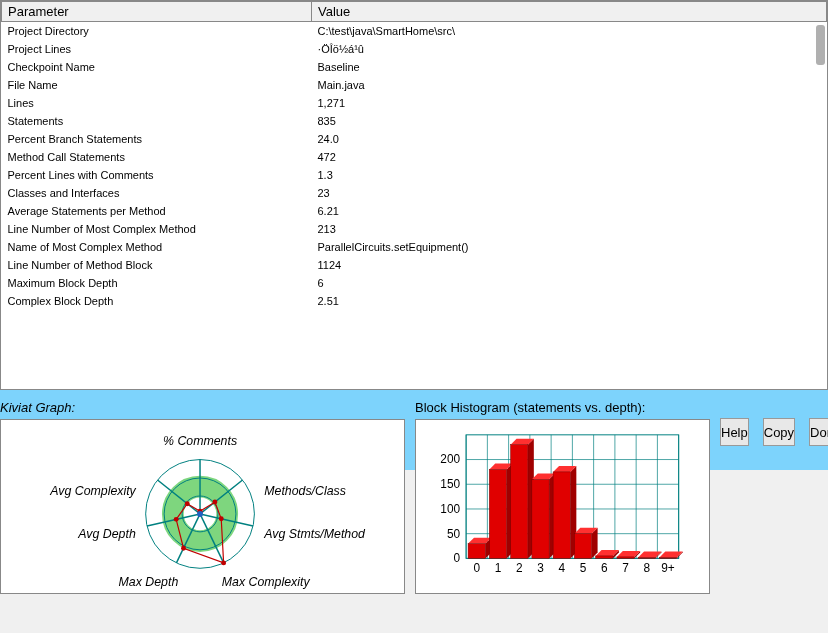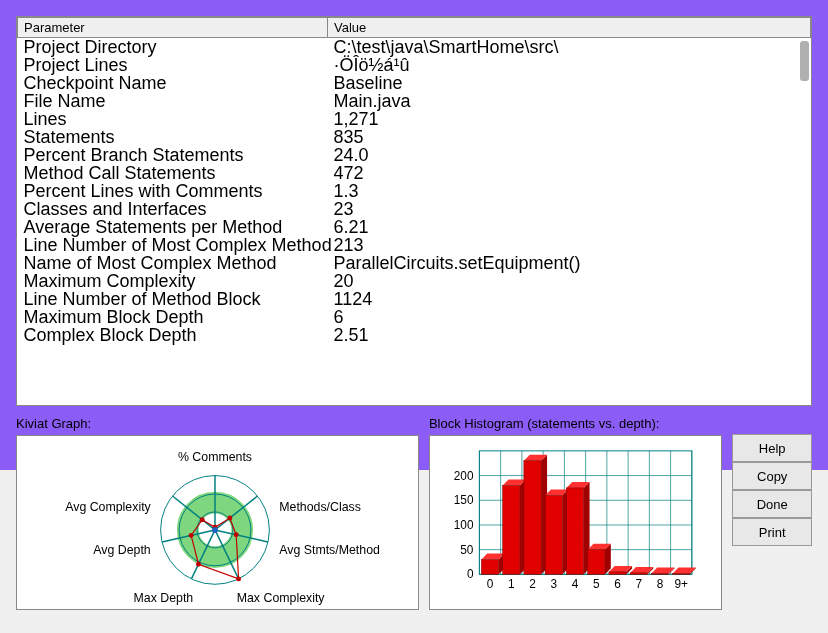--- a/index.html
+++ b/index.html
@@ -9,22 +9,22 @@
     font-family: Arial, Helvetica, sans-serif;
     font-size: 13px;
     background: #f0f0f0;
     width: 828px;
     height: 633px;
     overflow: hidden;
   }
   .window {
     width: 828px;
     height: 470px;
-    background: #8b5cf6;
-    padding: 16px;
+    background: #7dd3fc;
+    padding: 0;
     position: relative;
   }
   .table-wrap {
     border: 1px solid #888;
     background: #fff;
     height: 390px;
     overflow: hidden;
     position: relative;
   }
   table.metrics {
@@ -36,21 +36,21 @@
     background: #f0f0f0;
     border: 1px solid #888;
     text-align: left;
     font-weight: normal;
     padding: 2px 6px;
     font-size: 13px;
   }
   table.metrics th:first-child { width: 310px; }
   table.metrics td {
     padding: 0 6px;
-    font-size: 18px;
+    font-size: 11px;
     line-height: 18px;
     white-space: nowrap;
   }
   .scroll-thumb {
     position: absolute;
     right: 2px;
     top: 24px;
     width: 9px;
     height: 40px;
     background: #b0b0b0;
@@ -65,26 +65,27 @@
     font-size: 13px;
     text-align: left;
     margin-bottom: 4px;
   }
   .panel {
     border: 1px solid #888;
     background: #fff;
     height: 175px;
     position: relative;
   }
-  .kiviat-col { width: 405px; }
+  .kiviat-col { width: 405px; font-style: italic; }
   .hist-col { width: 295px; }
   .btn-col {
     width: 80px;
     display: flex;
-    flex-direction: column;
+    flex-direction: row;
+    gap: 14px;
     padding-top: 18px;
   }
   .btn {
     height: 28px;
     background: #e8e8e8;
     border: 1px solid #999;
     font-size: 13px;
     cursor: pointer;
     display: flex;
     align-items: center;
@@ -158,24 +159,20 @@
             <td>Average Statements per Method</td>
             <td>6.21</td>
           </tr>
           <tr>
             <td>Line Number of Most Complex Method</td>
             <td>213</td>
           </tr>
           <tr>
             <td>Name of Most Complex Method</td>
             <td>ParallelCircuits.setEquipment()</td>
-          </tr>
-          <tr>
-            <td>Maximum Complexity</td>
-            <td>20</td>
           </tr>
           <tr>
             <td>Line Number of Method Block</td>
             <td>1124</td>
           </tr>
           <tr>
             <td>Maximum Block Depth</td>
             <td>6</td>
           </tr>
           <tr>

